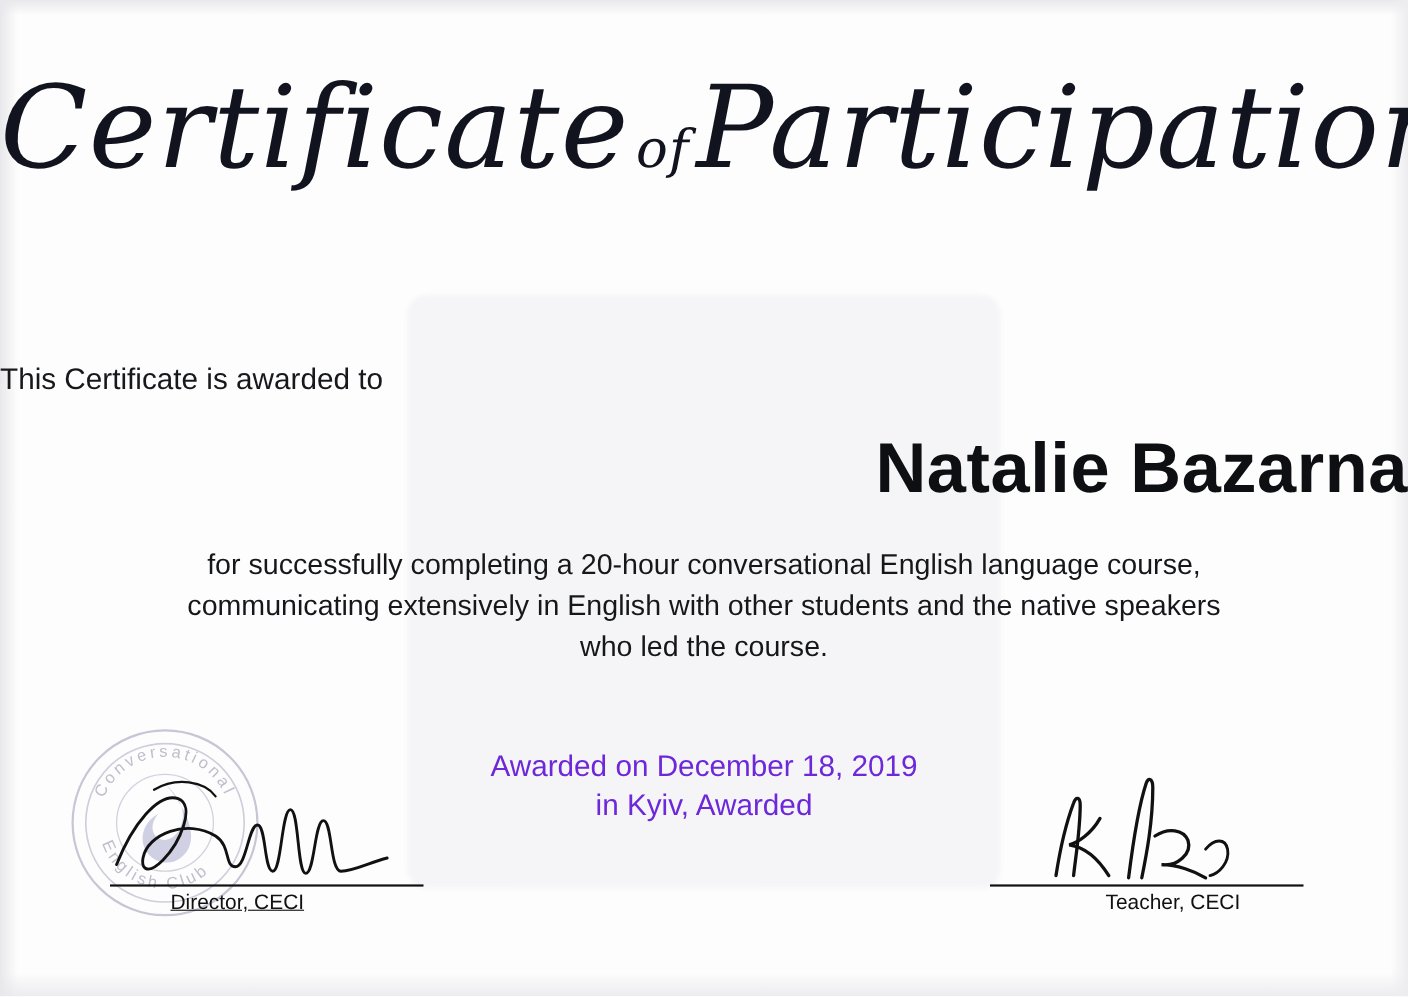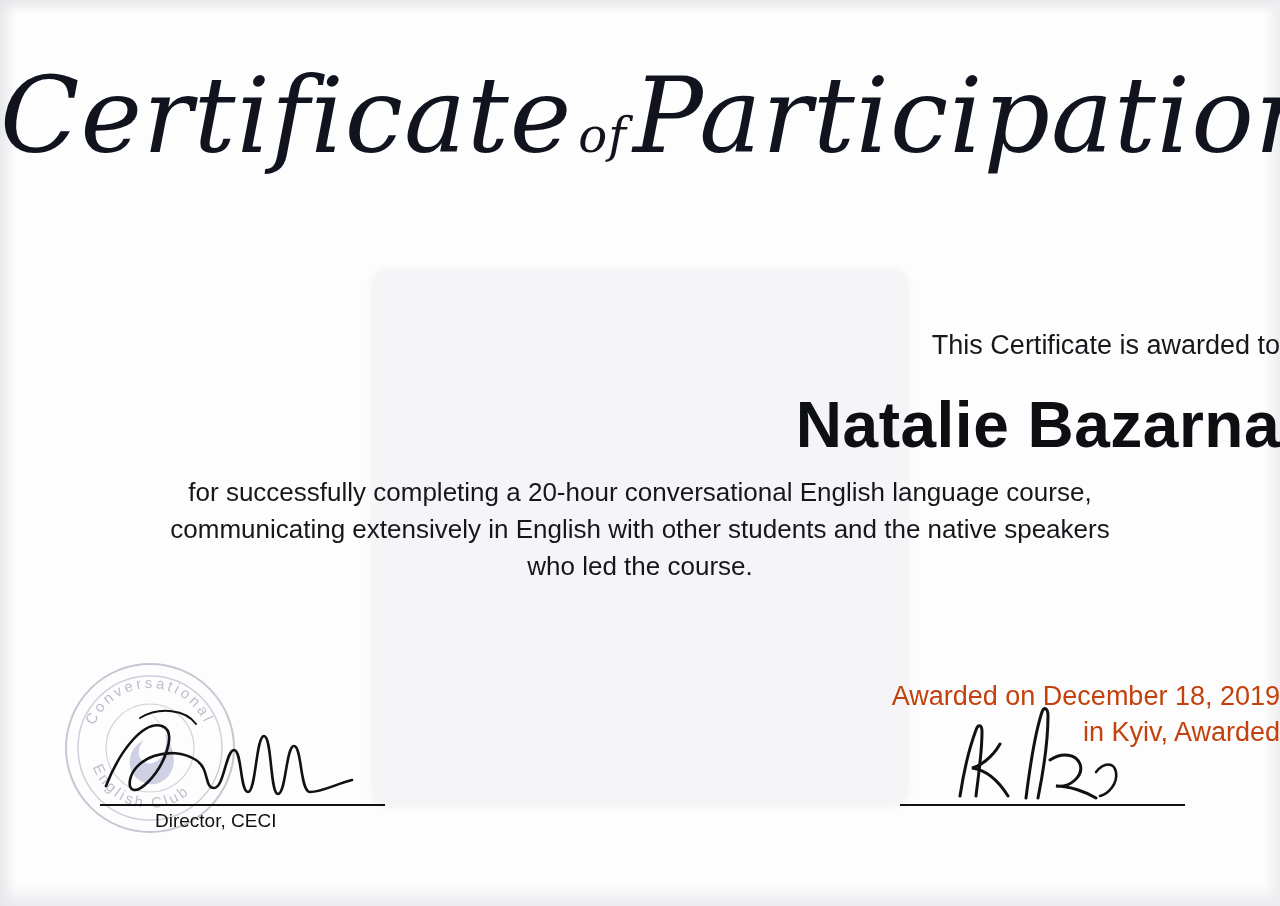--- a/index.html
+++ b/index.html
@@ -82,55 +82,55 @@
   }
   .title .of {
     font-size: 48px;
     padding: 0 6px;
   }
 
   .awarded-to {
     position: absolute;
     left: 0; right: 0;
     top: 330px;
-    text-align: right;
+    text-align: left;
     font-size: 27px;
     color: #17181c;
   }
 
   .recipient {
     position: absolute;
     left: 0; right: 0;
     top: 388px;
     text-align: right;
     font-size: 64px;
     font-weight: 700;
     letter-spacing: .5px;
     color: #0e0f13;
   }
 
   .description {
     position: absolute;
     left: 160px;
     right: 160px;
-    top: 474px;
+    top: 495px;
     text-align: center;
     font-size: 26px;
     line-height: 1.42;
     color: #16171b;
   }
 
   .award-date {
     position: absolute;
     left: 0; right: 0;
     top: 678px;
-    text-align: right;
+    text-align: center;
     font-size: 27px;
     line-height: 1.35;
-    color: #c2410c;
+    color: #6d28d9;
   }
   .award-place {
     display: block;
   }
 
   
   .sig-block {
     position: absolute;
     width: 300px;
   }
@@ -145,21 +145,21 @@
   .sig-rule {
     border-bottom: 2px solid #111;
     width: 285px;
     margin-top: -6px;
   }
   .sig-label {
     margin-top: 4px;
     font-size: 19px;
     color: #111;
   }
-  .sig-left .sig-label { padding-left: 55px; }
+  .sig-left .sig-label { padding-left: 55px; text-decoration: underline; }
   .sig-right .sig-label { padding-left: 105px; }
 
   
   .seal {
     position: absolute;
     left: 60px;
     top: 658px;
     width: 180px;
     height: 180px;
     opacity: .55;
@@ -222,15 +222,16 @@
 
   <div class="sig-block sig-right">
     <svg class="sig-scribble" viewBox="0 0 300 110" aria-hidden="true">
       <path d="M60 96 C64 70 70 46 76 30 C78 24 82 24 82 32 C82 54 78 78 76 96" fill="none" stroke="#111" stroke-width="3" stroke-linecap="round"></path>
       <path d="M100 44 C92 58 80 66 72 68 C86 70 98 80 108 96" fill="none" stroke="#111" stroke-width="3" stroke-linecap="round"></path>
       <path d="M126 98 C130 66 136 30 142 12 C144 6 148 8 148 16 C148 48 142 78 138 98" fill="none" stroke="#111" stroke-width="3" stroke-linecap="round"></path>
       <path d="M150 60 C162 52 176 54 180 64 C184 76 170 88 156 86 C170 86 186 92 196 98" fill="none" stroke="#111" stroke-width="3" stroke-linecap="round"></path>
       <path d="M196 72 C204 62 214 62 216 72 C218 84 208 94 200 96" fill="none" stroke="#111" stroke-width="2.6" stroke-linecap="round"></path>
     </svg>
     <div class="sig-rule"></div>
+    <div class="sig-label">Teacher, CECI</div>
   </div>
 
 </div>
 
 </body></html>

